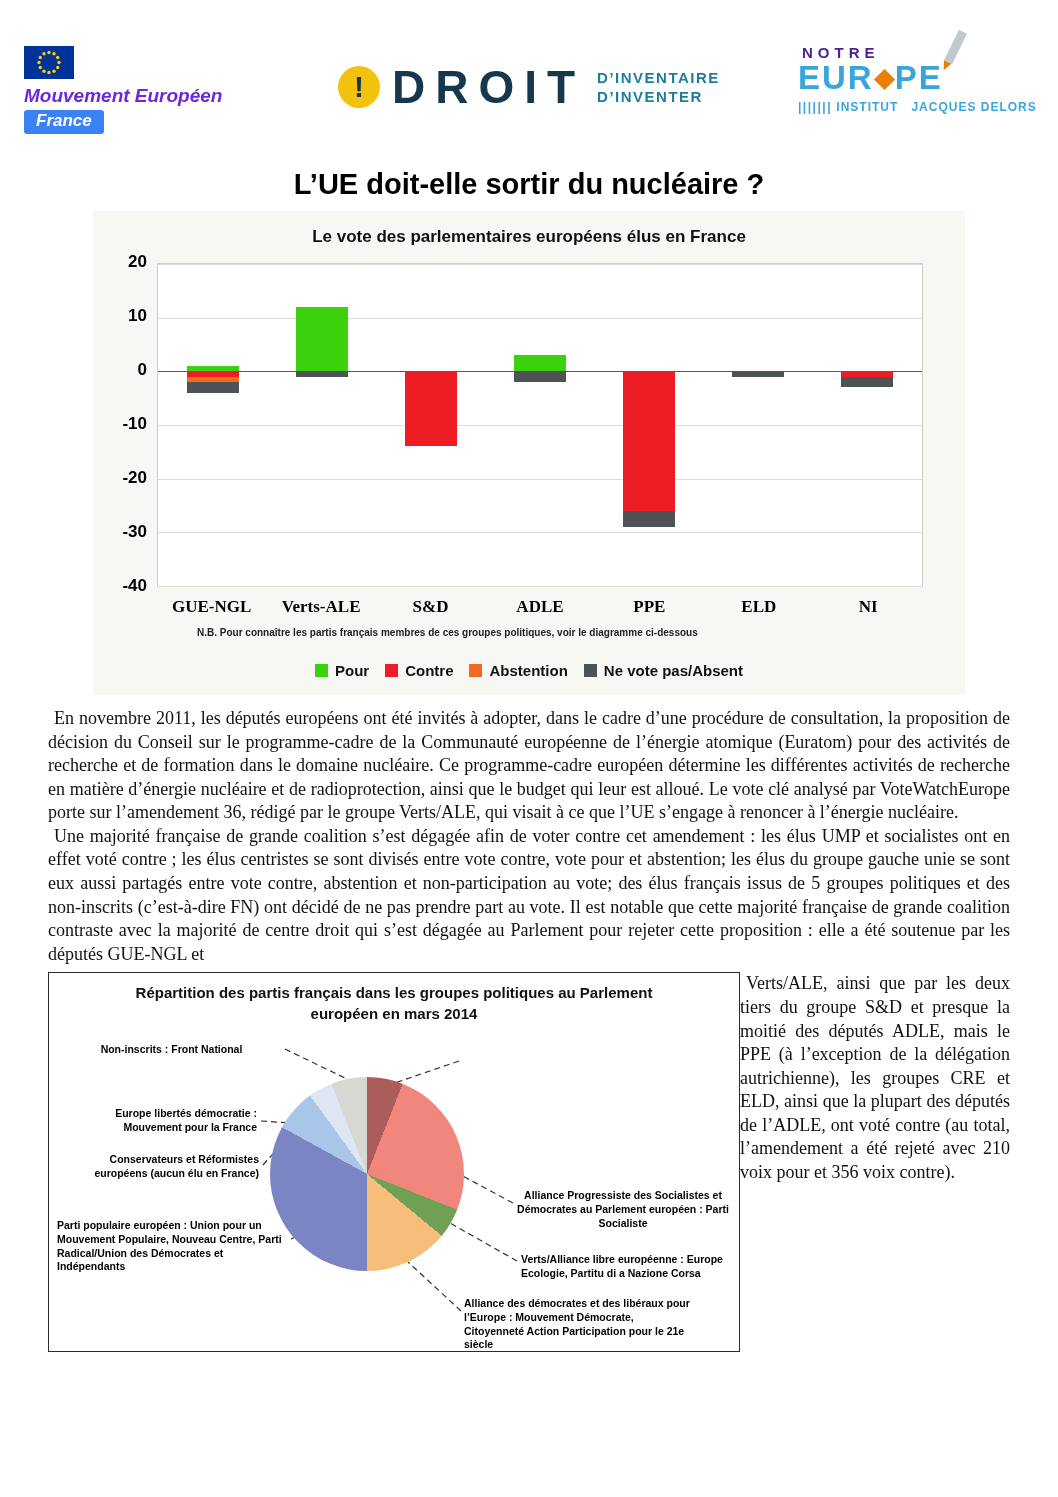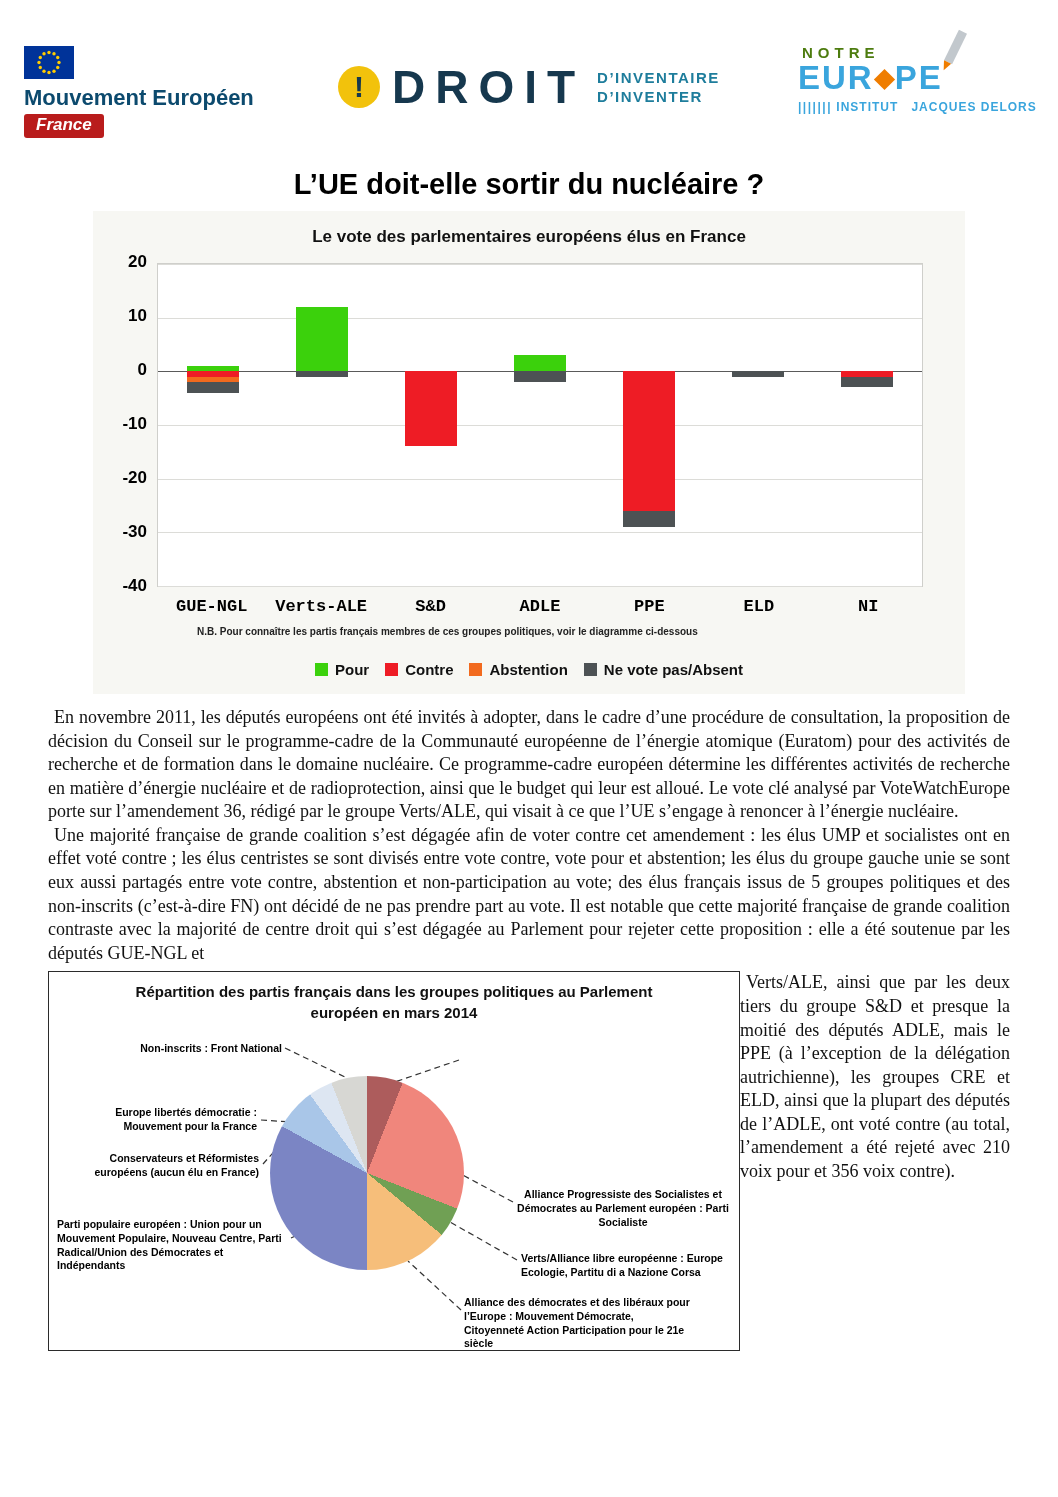--- a/index.html
+++ b/index.html
@@ -3,33 +3,33 @@
 <meta charset="utf-8">
 <style>
   html,body { margin:0; padding:0; background:#ffffff; }
   .page { position:relative; width:1058px; height:1497px; background:#fff; overflow:hidden;
           font-family:"Liberation Serif", serif; color:#111; }
 
   
   .masthead { position:relative; height:150px; }
   .logo-me { position:absolute; left:24px; top:46px; font-family:"Liberation Sans", sans-serif; }
   .eu-flag { display:block; margin-bottom:6px; }
-  .me-line1 { color:#0c4a6e; font-weight:bold; font-size:22px; white-space:nowrap; }
-  .me-france { display:inline-block; margin-top:3px; background:#b91c1c; color:#fff; font-weight:bold;
+  .me-line1 { color:#6d28d9; font-weight:bold; font-style:italic; font-size:19px; white-space:nowrap; }
+  .me-france { display:inline-block; margin-top:3px; background:#3b82f6; color:#fff; font-weight:bold;
                font-style:italic; font-size:17px; padding:1px 12px 3px; border-radius:3px; }
   .logo-droit { position:absolute; left:338px; top:60px; display:flex; align-items:center; gap:12px;
                 font-family:"Liberation Sans", sans-serif; }
   .bang { width:42px; height:42px; border-radius:50%; background:#f2c20c; color:#16384e;
           font-weight:bold; font-size:30px; display:flex; align-items:center; justify-content:center; }
   .droit-word { font-size:46px; font-weight:bold; letter-spacing:10px; color:#16384e; }
   .droit-tags { display:flex; flex-direction:column; gap:2px; font-size:15px; font-weight:bold;
                 letter-spacing:1.5px; color:#1e7d9c; }
   .logo-ne { position:absolute; right:30px; top:44px; width:230px; text-align:left;
              font-family:"Liberation Sans", sans-serif; color:#3aa5dd; }
-  .ne-top { font-size:15px; font-weight:bold; letter-spacing:5px; color:#4d7c0f; margin-left:4px; }
+  .ne-top { font-size:15px; font-weight:bold; letter-spacing:5px; color:#4c1d95; margin-left:4px; }
   .ne-big { font-size:33px; font-weight:bold; letter-spacing:2px; line-height:1.05; white-space:nowrap; }
   .ne-diamond { display:inline-block; width:15px; height:15px; background:#ef7d00;
                 transform:rotate(45deg); margin:0 3px 2px; }
   .ne-bottom { font-size:12px; font-weight:bold; letter-spacing:1px; margin-top:4px; white-space:nowrap; }
   .ne-bars { letter-spacing:1.5px; }
   .pencil { position:absolute; right:68px; top:-14px; width:9px; height:34px; background:#c2c8cd;
             transform:rotate(26deg); }
   .pencil:after { content:""; position:absolute; left:0; top:34px; border-left:4.5px solid transparent;
                   border-right:4.5px solid transparent; border-top:9px solid #ef7d00; }
 
@@ -43,21 +43,21 @@
                  font-size:17px; margin:0 0 16px; color:#111; }
   .chart-wrap { display:flex; padding-right:42px; }
   .ylabels { width:64px; position:relative; }
   .ytick { position:absolute; right:10px; transform:translateY(-55%);
            font-family:"Liberation Sans", sans-serif; font-weight:bold; font-size:17px; color:#000; }
   .plot { position:relative; flex:1; height:322px; background:#fff; border:1px solid #cfcfcb; }
   .gridline { position:absolute; left:0; right:0; height:1px; background:#dcdcd8; }
   .gridline.zero { background:#5a5a5a; }
   .bar-seg { position:absolute; width:52px; }
   .cats { display:flex; margin:10px 42px 0 64px; }
-  .cat-label { flex:1; text-align:center; font-family:Liberation Mono, monospace;
+  .cat-label { flex:1; text-align:center; font-family:Liberation Serif, serif;
                font-weight:bold; font-size:17px; color:#000; }
   .chart-note { font-family:"Liberation Sans", sans-serif; font-weight:bold; font-size:10px;
                 color:#222; margin:10px 0 0 104px; }
   .legend { display:flex; justify-content:center; gap:16px; margin-top:24px; align-items:center; }
   .legend-item { display:flex; align-items:center; gap:7px;
                  font-family:"Liberation Sans", sans-serif; font-weight:bold; font-size:15px; }
   .swatch { width:13px; height:13px; display:inline-block; }
 
   
   .content { width:962px; margin:12px auto 0; font-size:18px; line-height:1.31; text-align:justify; }
@@ -66,21 +66,21 @@
   
   .wrap-row { display:flex; gap:0; margin-top:6px; align-items:flex-start; }
   .pie-box { position:relative; width:690px; height:378px; border:1px solid #2b2b2b;
              background:#fff; flex:0 0 auto; }
   .pie-title { text-align:center; font-family:"Liberation Sans", sans-serif; font-weight:bold;
                font-size:15px; line-height:1.35; margin:10px 60px 0; }
   .pie-circle { position:absolute; left:221px; top:104px; width:194px; height:194px; border-radius:50%; }
   .leaders { position:absolute; left:0; top:0; width:690px; height:378px; pointer-events:none; }
   .pie-label { position:absolute; font-family:"Liberation Sans", sans-serif; font-weight:bold;
                font-size:10.5px; line-height:1.3; color:#000; }
-  .pl0 { left:28px;  top:70px;  width:205px; text-align:right; }
+  .pl0 { left:20px;  top:70px;  width:205px; text-align:center; }
   .pl1 { left:18px;  top:134px; width:190px; text-align:right; }
   .pl2 { left:12px;  top:180px; width:198px; text-align:right; }
   .pl3 { left:8px;   top:246px; width:232px; text-align:left; }
   .pl4 { left:412px; top:66px;  width:182px; text-align:left; }
   .pl5 { left:468px; top:216px; width:212px; text-align:center; }
   .pl6 { left:472px; top:280px; width:208px; text-align:left; }
   .pl7 { left:415px; top:324px; width:232px; text-align:left; }
   .right-col { flex:1; font-size:18px; line-height:1.31; text-align:justify; }
   .right-col p { margin:0; }
 </style>

